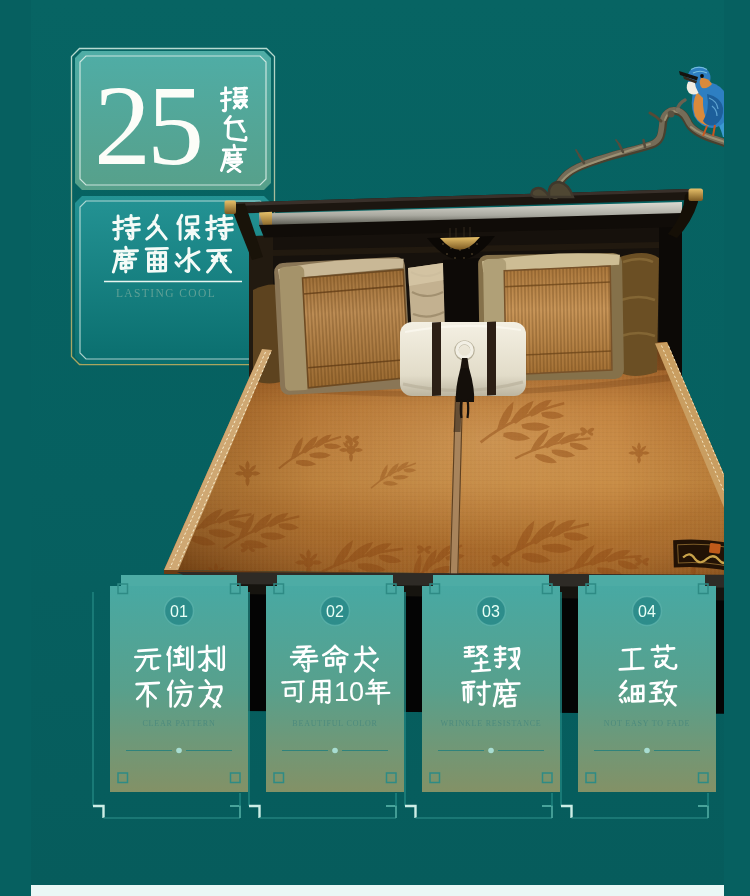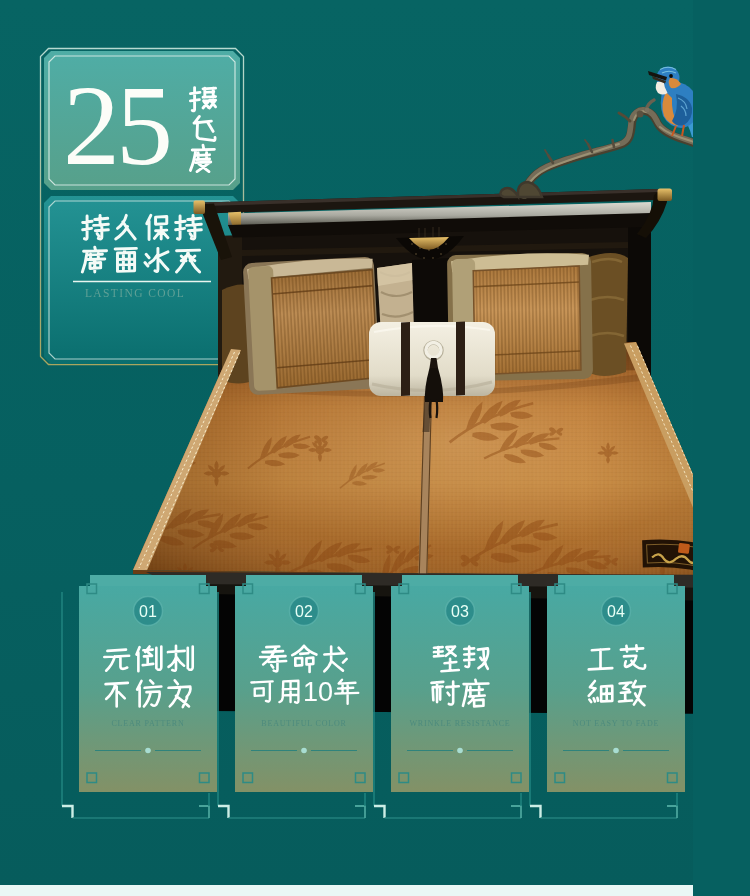--- a/index.html
+++ b/index.html
@@ -1,15 +1,15 @@
 <!DOCTYPE html>
 <html><head><meta charset="utf-8">
 <style>
 html,body{margin:0;padding:0;background:#066060;font-family:"Liberation Sans",sans-serif;}
-#page{position:relative;width:693px;height:896px;overflow:hidden;}
+#page{position:relative;width:693px;height:896px;overflow:hidden;padding-left:31px;}
 svg{display:block;}
 </style></head>
 <body>
 <div id="page">
 <svg width="750" height="896" viewBox="0 0 750 896">
 <defs>
 <g id="g_she">
           <path d="M22 12 L22 86 Q22 92 14 88 M8 32 L40 28 M8 56 L38 52 M50 16 L92 14 M56 28 L86 26 M56 14 L56 44 M84 14 L84 44 M50 44 L92 42 M52 56 L70 56 M52 56 L68 78 M70 56 L50 80 M72 54 L92 54 M74 54 L92 76 M92 54 L72 80"></path>
         </g>
 <g id="g_shi4">

